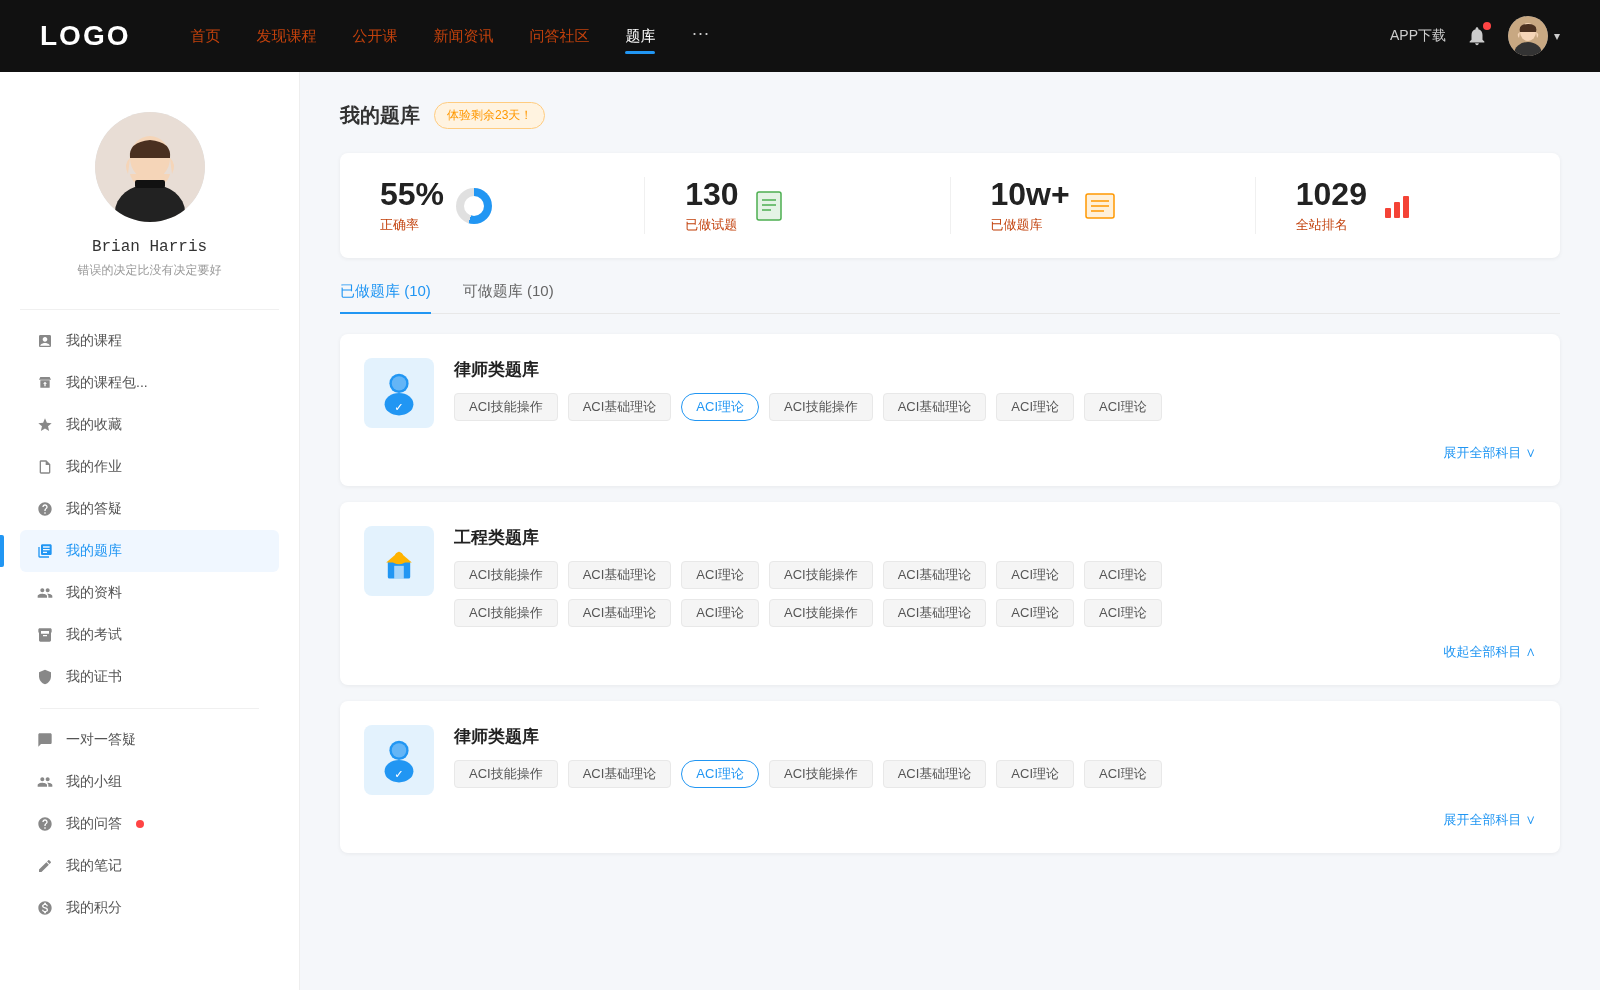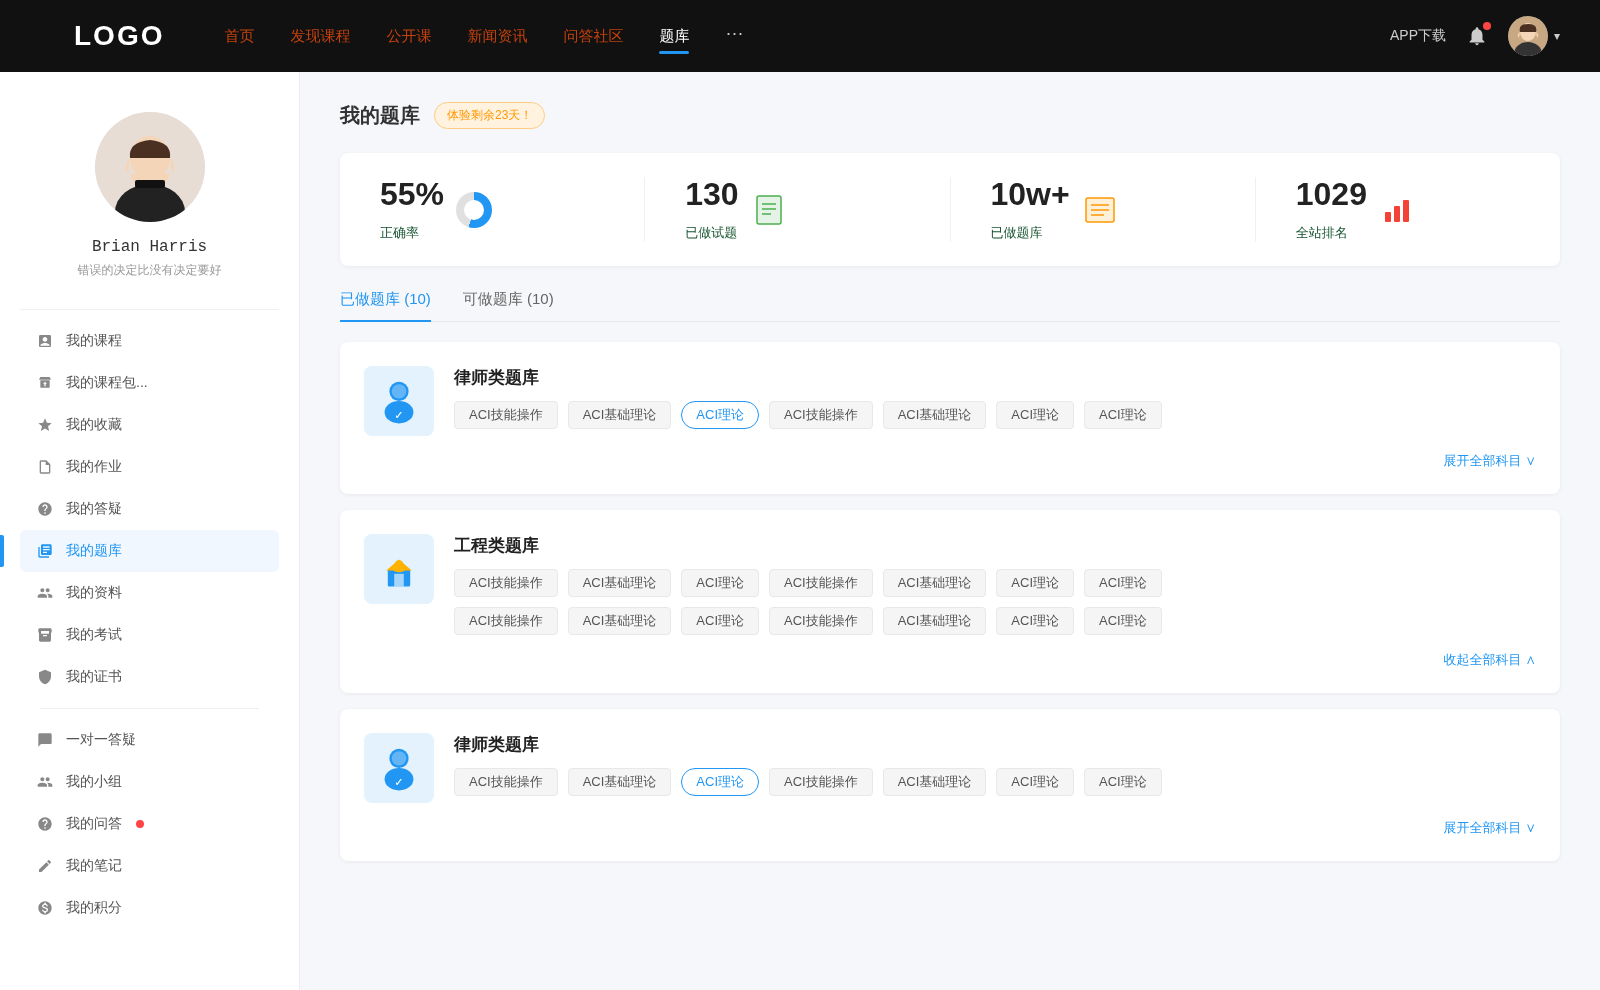--- a/index.html
+++ b/index.html
@@ -15,21 +15,20 @@
       color: #fff;
       position: relative;
       z-index: 10;
     }
     .navbar-logo {
       font-size: 28px;
       font-weight: bold;
       letter-spacing: 2px;
       margin-right: 60px;
       color: #fff;
-      margin-left: 34px;
     }
     .navbar-nav {
       display: flex;
       gap: 36px;
       flex: 1;
     }
     .nav-item {
       font-size: 15px;
       color: #c2410c;
       cursor: pointer;
@@ -225,22 +224,22 @@
     .stat-item:last-child { border-right: none; }
     .stat-text-wrap {}
     .stat-number {
       font-size: 32px;
       font-weight: 700;
       color: #222;
       line-height: 1.1;
     }
     .stat-label {
       font-size: 13px;
-      color: #14532d;
-      margin-top: 12px;
+      color: #c2410c;
+      margin-top: 4px;
       font-family: Liberation Mono, monospace;
     }
     .stat-icon {
       width: 36px; height: 36px;
       display: flex; align-items: center; justify-content: center;
       flex-shrink: 0;
     }
 
     
     .tabs {

